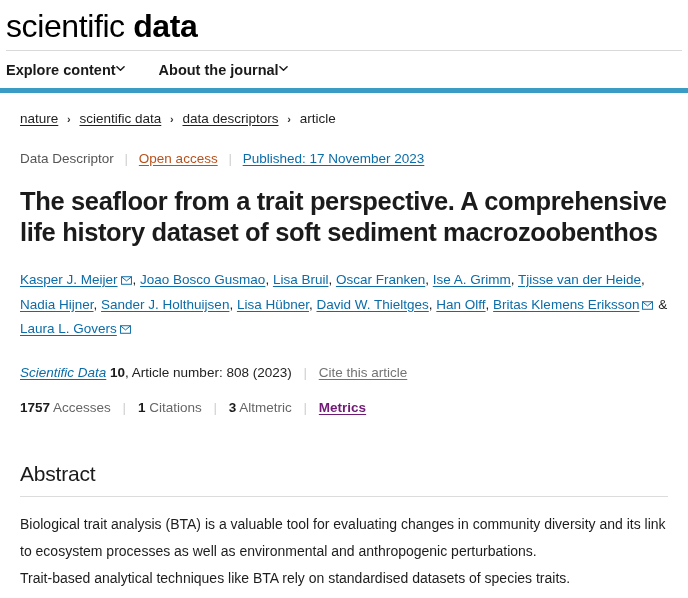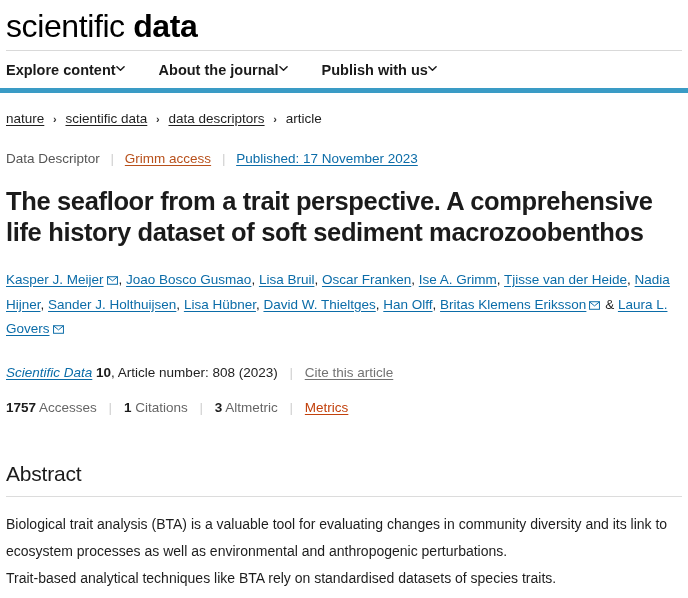--- a/index.html
+++ b/index.html
@@ -64,21 +64,21 @@
   .chev svg { display: block; }
 
   .bluebar {
     height: 5px;
     background: #3a9bc5;
     width: 100%;
   }
 
   
   .content {
-    padding: 0 6px;
+    padding: 0 20px;
   }
 
   .breadcrumb {
     font-size: 13.5px;
     color: #222;
     padding-top: 17px;
     line-height: 18px;
     white-space: nowrap;
   }
   .breadcrumb a {
@@ -183,23 +183,24 @@
     color: #666666;
     white-space: nowrap;
   }
   .metrics .num { font-weight: 700; color: #1b1b1b; }
   .metrics .pipe {
     display: inline-block;
     color: #cfcfcf;
     padding: 0 8px;
   }
   .metrics .metrics-link {
-    color: #c2410c;
-    text-decoration: underline;
-    text-underline-offset: 2px;
+    color: #701a75;
+    text-decoration: underline;
+    text-underline-offset: 2px;
+    font-weight: bold;
   }
 
   h2.section-title {
     font-size: 21px;
     font-weight: 400;
     letter-spacing: -0.2px;
     color: #1b1b1b;
     margin: 44px 0 0 0;
     line-height: 26px;
   }
@@ -238,48 +239,40 @@
     </span>
   </span>
   <span class="nav-item">
     <span>About the journal</span>
     <span class="chev">
       <svg viewBox="0 0 10 10" width="9" height="9" aria-hidden="true">
         <path d="M1 3 L5 7 L9 3" fill="none" stroke="#1a1a1a" stroke-width="1.6" stroke-linecap="round" stroke-linejoin="round"></path>
       </svg>
     </span>
   </span>
-  <span class="nav-item">
-    <span>Publish with us</span>
-    <span class="chev">
-      <svg viewBox="0 0 10 10" width="9" height="9" aria-hidden="true">
-        <path d="M1 3 L5 7 L9 3" fill="none" stroke="#1a1a1a" stroke-width="1.6" stroke-linecap="round" stroke-linejoin="round"></path>
-      </svg>
-    </span>
-  </span>
 </nav>
 
 <div class="bluebar"></div>
 
 <main class="content">
 
   <div class="breadcrumb">
     <a href="#">nature</a>
     <span class="sep">›</span>
     <a href="#">scientific data</a>
     <span class="sep">›</span>
     <a href="#">data descriptors</a>
     <span class="sep">›</span>
     <span class="current">article</span>
   </div>
 
   <div class="meta-line">
     <span>Data Descriptor</span>
     <span class="pipe">|</span>
-    <span class="openaccess">Grimm access</span>
+    <span class="openaccess">Open access</span>
     <span class="pipe">|</span>
     <span class="published">Published: 17 November 2023</span>
   </div>
 
   <h1 class="article-title">The seafloor from a trait perspective. A comprehensive life history dataset of soft sediment macrozoobenthos</h1>
 
   <div class="authors">
     <a href="#">Kasper J. Meijer</a><span class="env"><svg viewBox="0 0 14 11" width="11" height="9" aria-hidden="true">
           <rect x="0.7" y="0.7" width="12.6" height="9.6" fill="none" stroke="#0b6ca8" stroke-width="1.25"></rect>
           <path d="M0.9 1 L7 6 L13.1 1" fill="none" stroke="#0b6ca8" stroke-width="1.25"></path>

